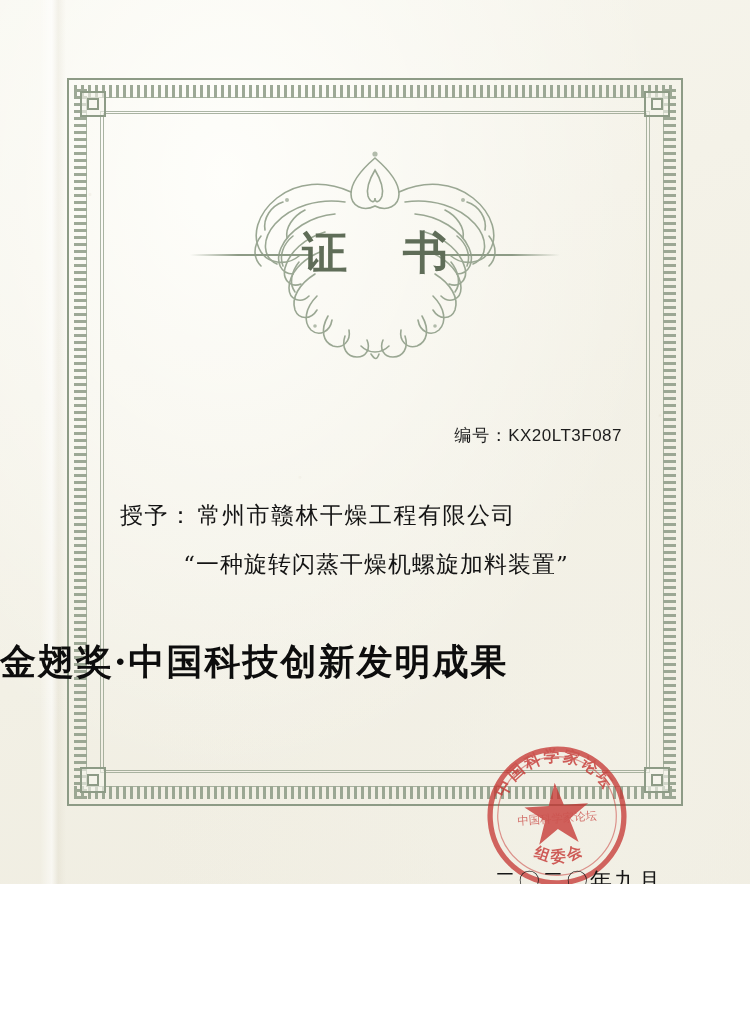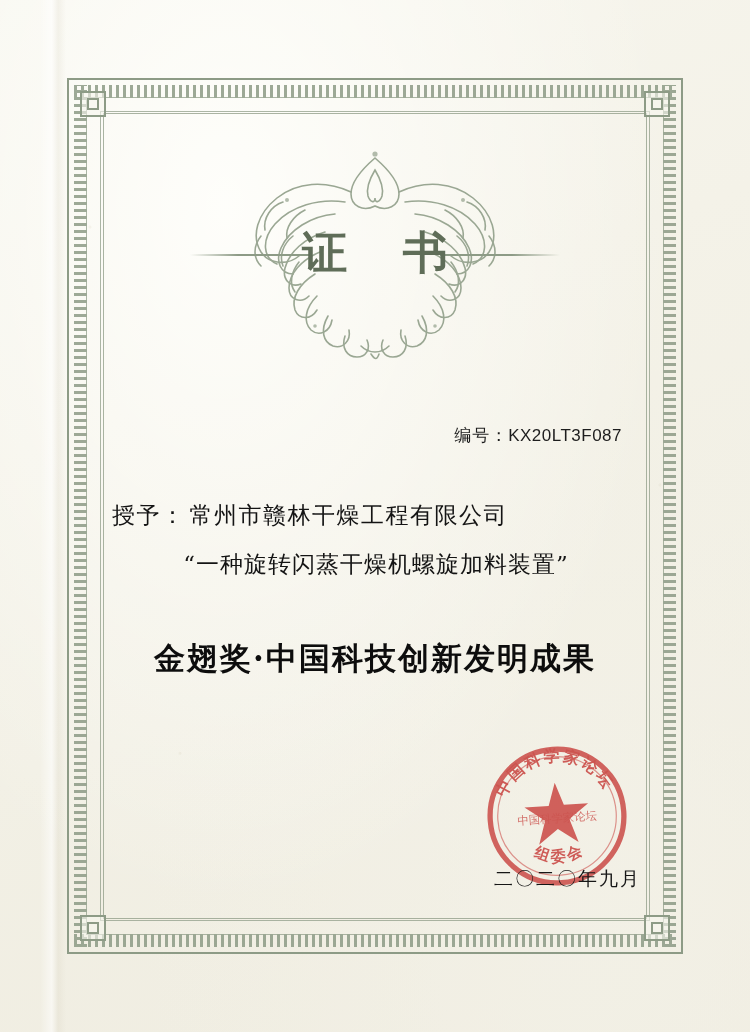--- a/index.html
+++ b/index.html
@@ -11,21 +11,21 @@
     width: 750px;
     height: 1032px;
     overflow: hidden;
     font-family: "Liberation Serif", "DejaVu Serif", serif;
   }
 
   
   #certificate {
     position: relative;
     width: 750px;
-    height: 1032px;
+    height: 884px;
     background:
       radial-gradient(ellipse at 30% 20%, rgba(255,255,252,0.9) 0%, rgba(247,246,238,0) 60%),
       radial-gradient(ellipse at 80% 85%, rgba(243,241,231,0.8) 0%, rgba(247,246,238,0) 55%),
       linear-gradient(160deg, #f7f6ee 0%, #f4f2e8 35%, #f2f0e5 60%, #efece0 100%);
     overflow: hidden;
   }
   
   #paper-grain {
     position: absolute;
     inset: 0;
@@ -156,21 +156,21 @@
     font-size: 17px;
     color: #1d1d1d;
     letter-spacing: 1px;
     white-space: nowrap;
   }
   #serial-label { font-family: Liberation Sans, sans-serif; }
   #serial-value { font-family: Liberation Sans, sans-serif; letter-spacing: 0.5px; }
 
   #award-to {
     position: absolute;
-    left: 112px;
+    left: 120px;
     top: 500px;
     font-family: "DejaVu Serif", "Liberation Serif", serif;
     font-size: 23px;
     color: #141414;
     letter-spacing: 1.5px;
     white-space: nowrap;
   }
   #award-to .label { margin-right: 4px; }
 
   #patent-name {
@@ -182,24 +182,23 @@
     font-family: "DejaVu Serif", "Liberation Serif", serif;
     font-size: 23px;
     color: #141414;
     letter-spacing: 1px;
   }
 
   #award-title {
     position: absolute;
     left: 0; right: 0;
     top: 638px;
-    text-align: center;
     font-family: "DejaVu Serif", "Liberation Serif", serif;
     font-weight: 700;
-    font-size: 31px;
+    font-size: 36px;
     color: #0d0d0d;
     letter-spacing: 2px;
   }
 
   
   #seal {
     position: absolute;
     left: 481px;
     top: 740px;
     width: 152px;
@@ -207,21 +206,21 @@
     transform: rotate(-4deg);
     opacity: .82;
   }
   #seal svg { display: block; width: 100%; height: 100%; }
 
   #seal-date {
     position: absolute;
     left: 494px;
     top: 866px;
     font-family: "DejaVu Serif", "Liberation Serif", serif;
-    font-size: 19px;
+    font-size: 22px;
     letter-spacing: 2px;
     color: #161616;
     white-space: nowrap;
   }
 </style>
 </head>
 <body>
 
 <div id="certificate">
 

